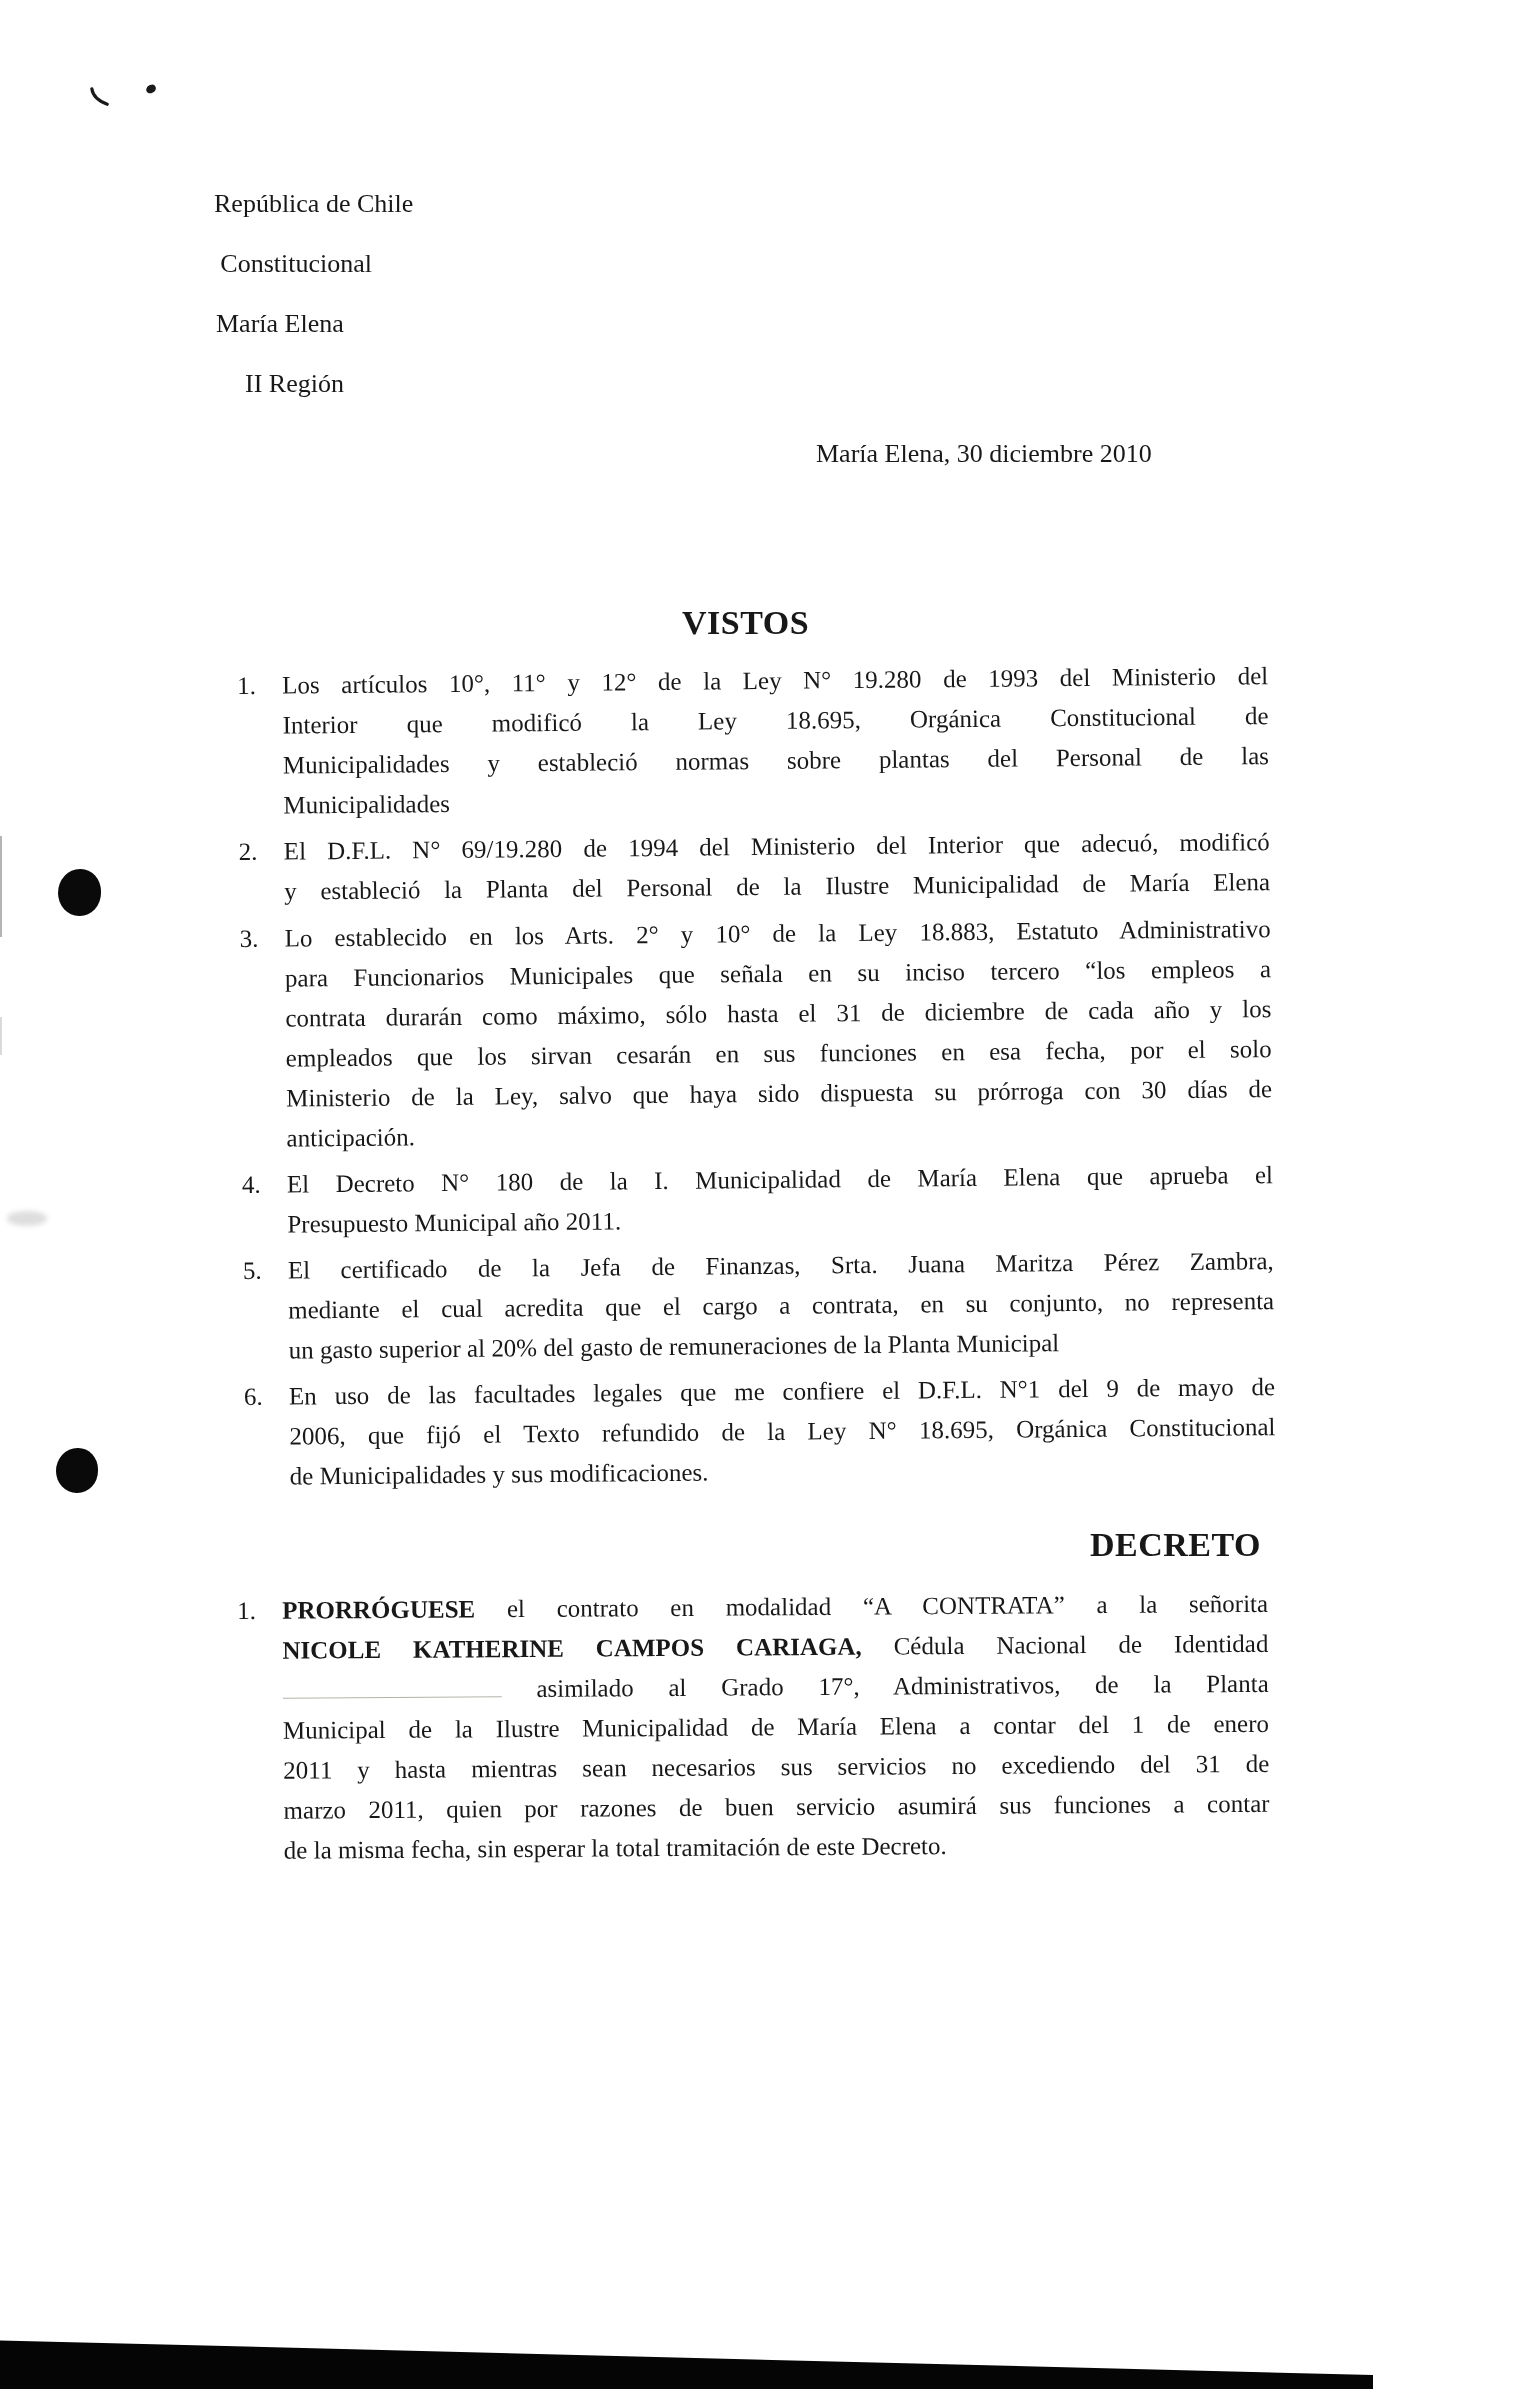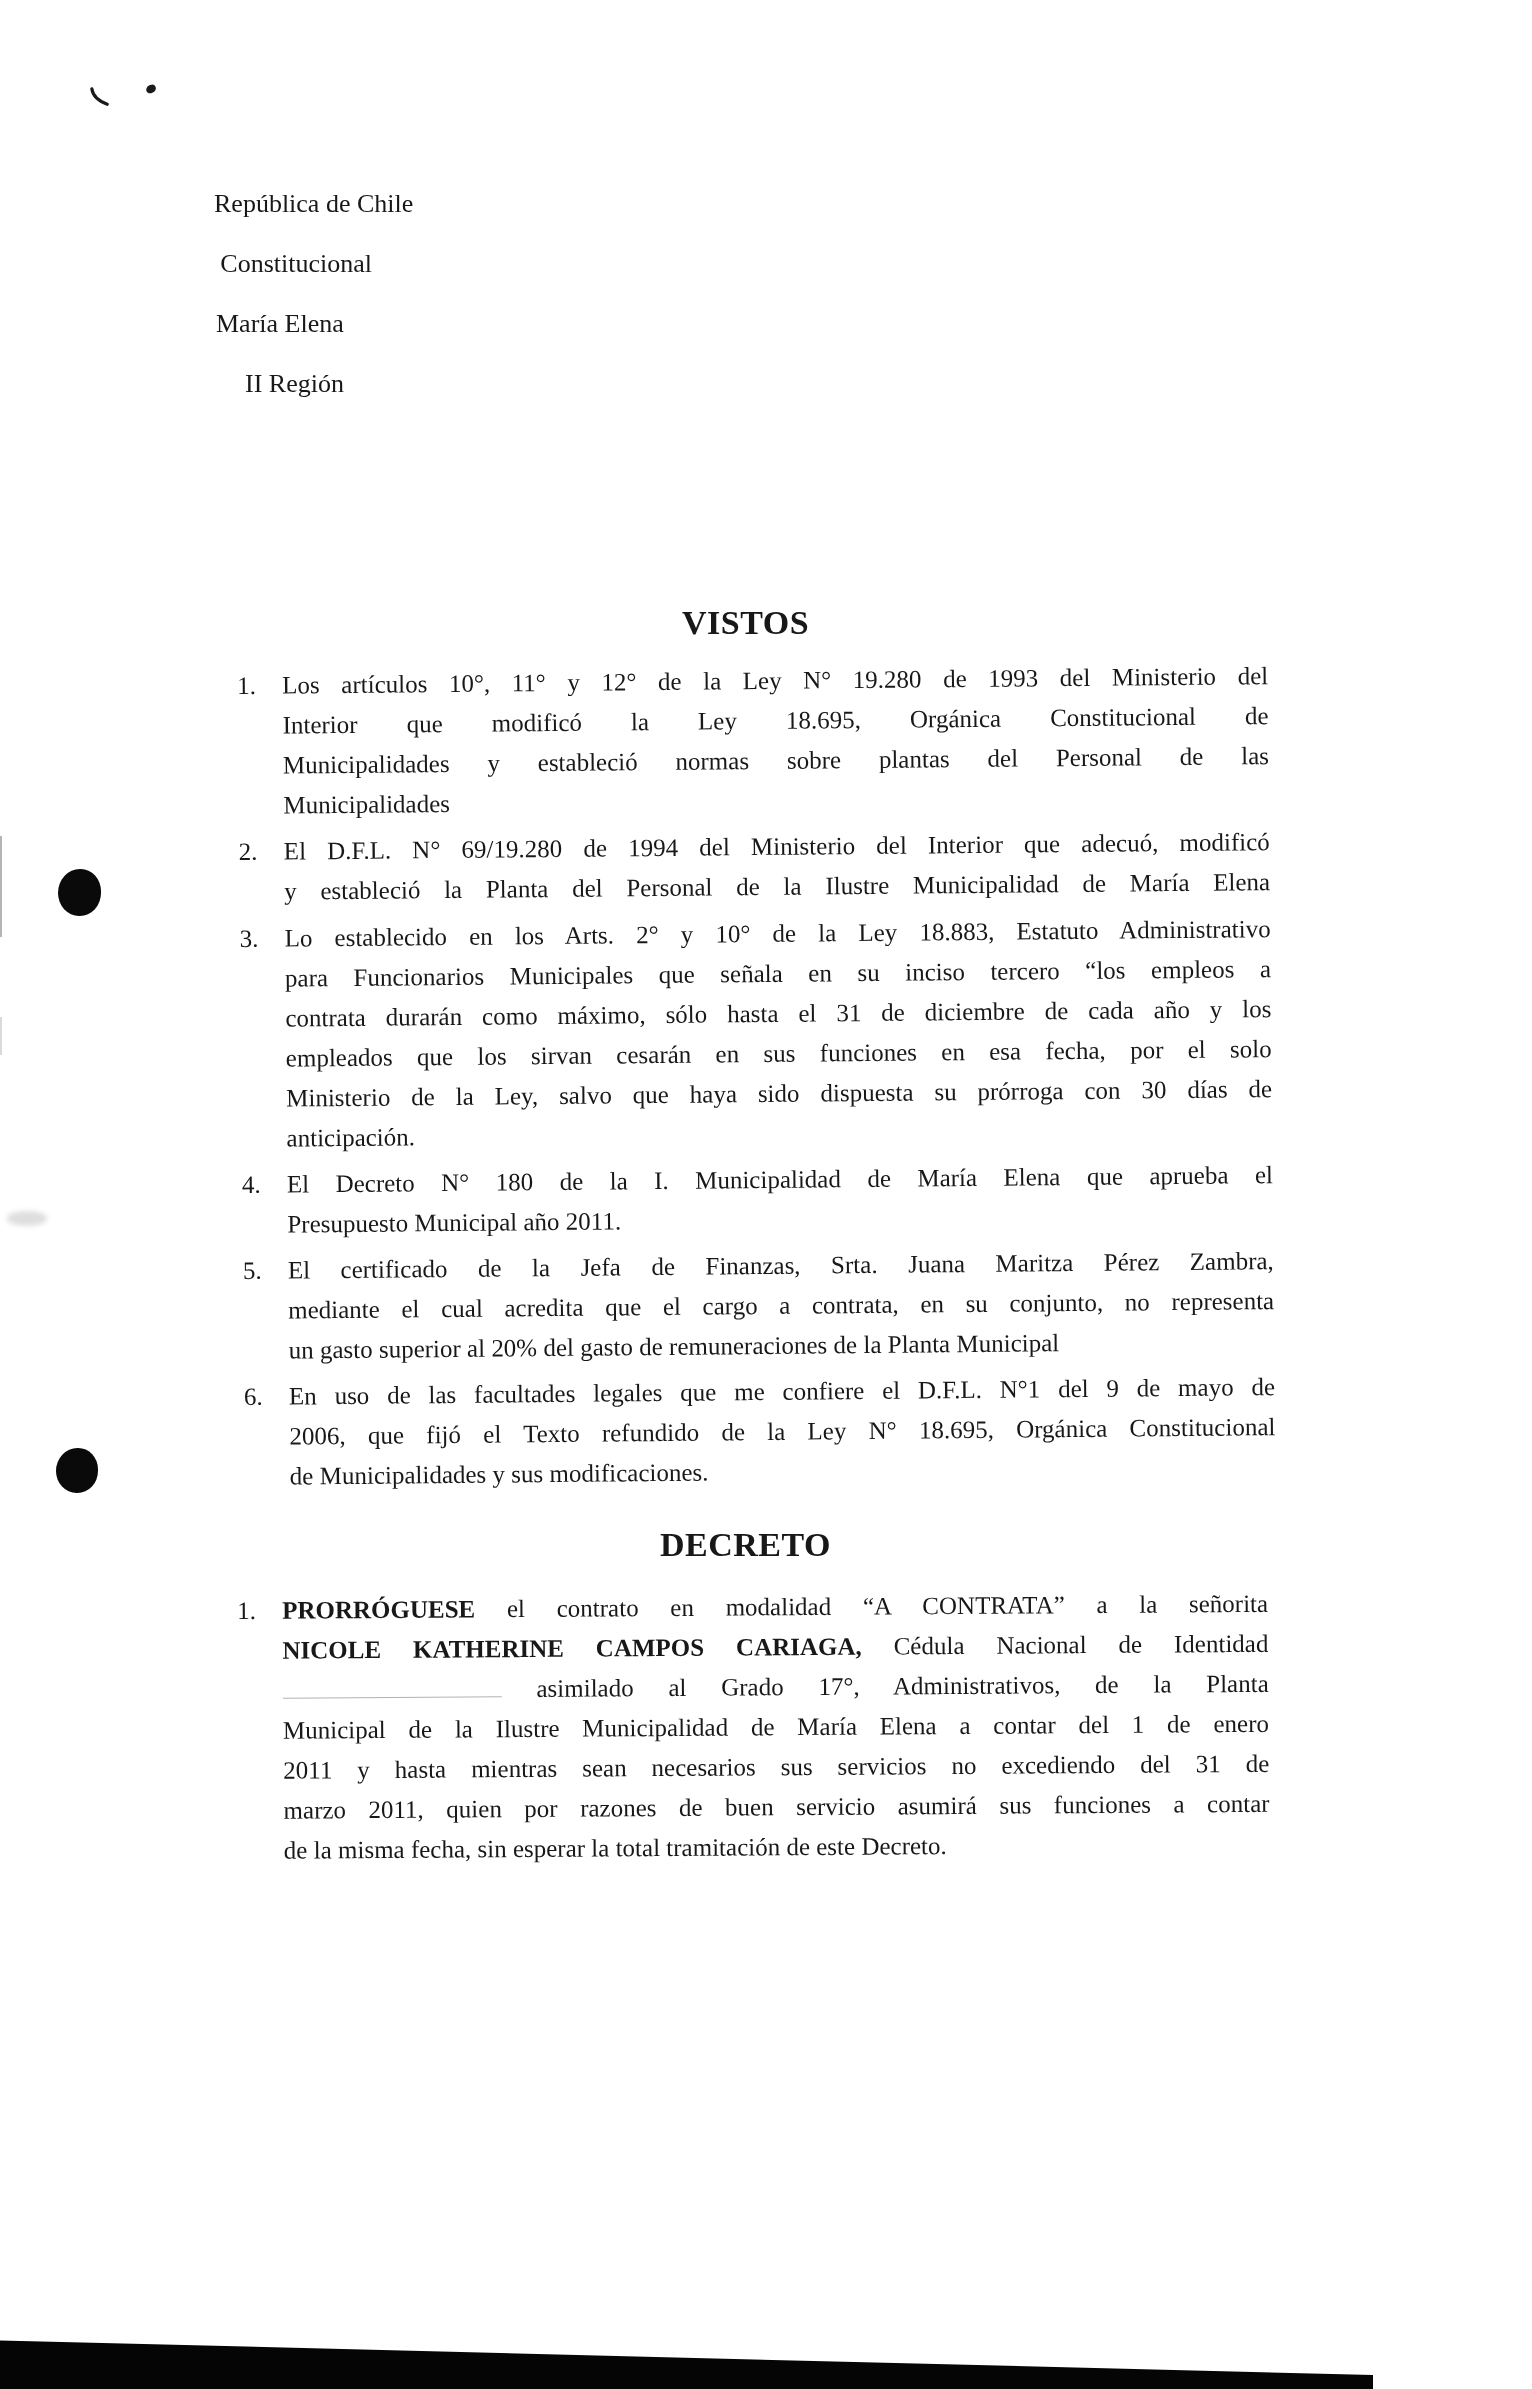--- a/index.html
+++ b/index.html
@@ -24,21 +24,21 @@
   .hline.h3{margin-left:31px;}
   
   .dblock{position:absolute;left:816px;top:423px;font-size:26px;line-height:61px;}
   .decno{font-weight:bold;}
   
   .section-head{
     position:absolute;left:230px;width:1031px;
     text-align:center;font-weight:bold;font-size:34px;letter-spacing:0.5px;
   }
   #vistos-head{top:604px;}
-  #decreto-head{top:1526px;}
+  #decreto-head{top:1526px;text-align:right;}
   
   .list{
     position:absolute;left:237px;width:1031px;
     font-size:25px;line-height:40px;
   }
   #vistos-list{top:666px;transform:rotate(-0.55deg);transform-origin:0 0;}
   #decreto-list{top:1591px;transform:rotate(-0.4deg);transform-origin:0 0;}
   .li-row{display:flex;align-items:flex-start;}
   .li-row + .li-row{margin-top:6.3px;}
   .li-num{width:45px;flex:0 0 45px;}
@@ -83,20 +83,21 @@
   </svg>
 
   <div class="hblock">
     <div class="hline h0">República de Chile</div>
     <div class="hline h1">Constitucional</div>
     <div class="hline h2">María Elena</div>
     <div class="hline h3">II Región</div>
   </div>
 
   <div class="dblock">
+    <div>María Elena, 30 diciembre 2010</div>
   </div>
 
   <div class="section-head" id="vistos-head">VISTOS</div>
   <div class="list" id="vistos-list">
       <div class="li-row">
         <div class="li-num">1.</div>
         <div class="li-body">
           <div class="tline just">Los artículos 10°, 11° y 12° de la Ley N° 19.280 de 1993 del Ministerio del</div>
           <div class="tline just">Interior que modificó la Ley 18.695, Orgánica Constitucional de</div>
           <div class="tline just">Municipalidades y estableció normas sobre plantas del Personal de las</div>

